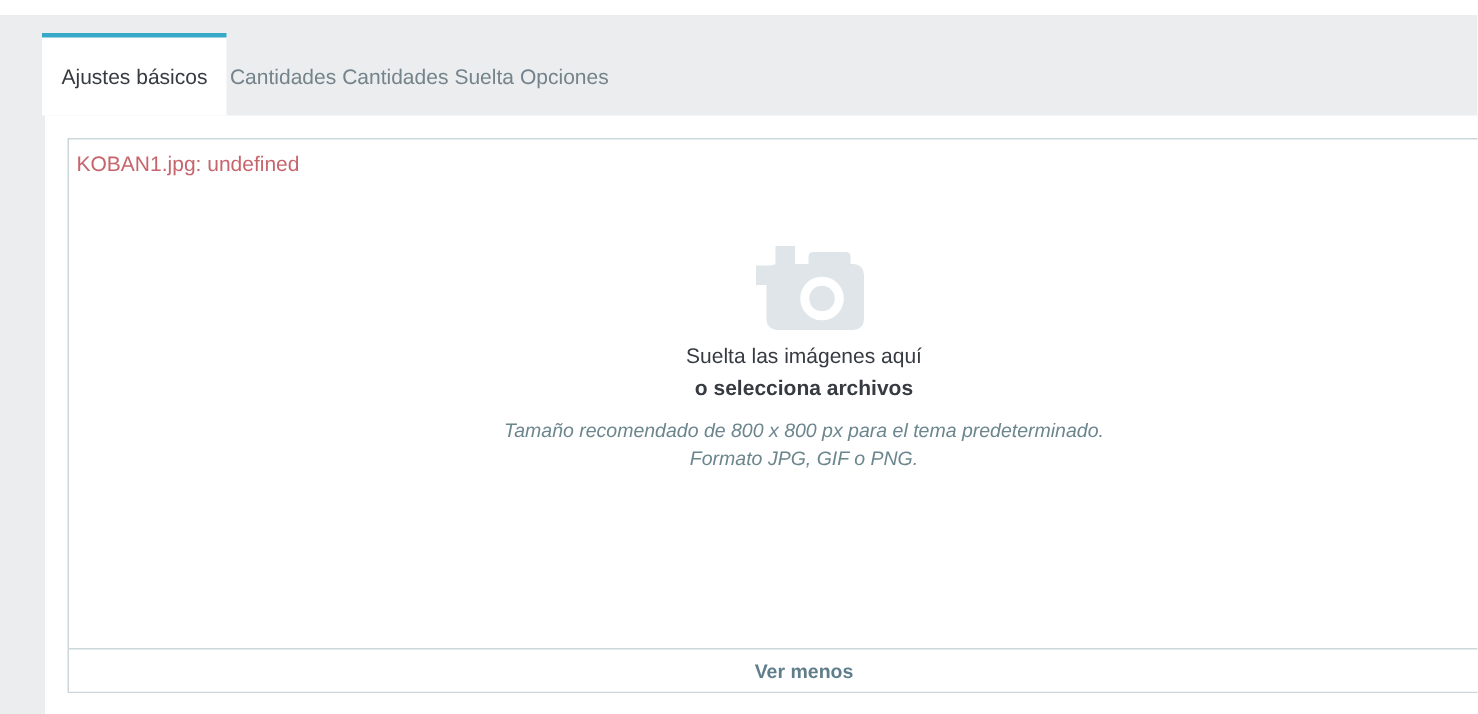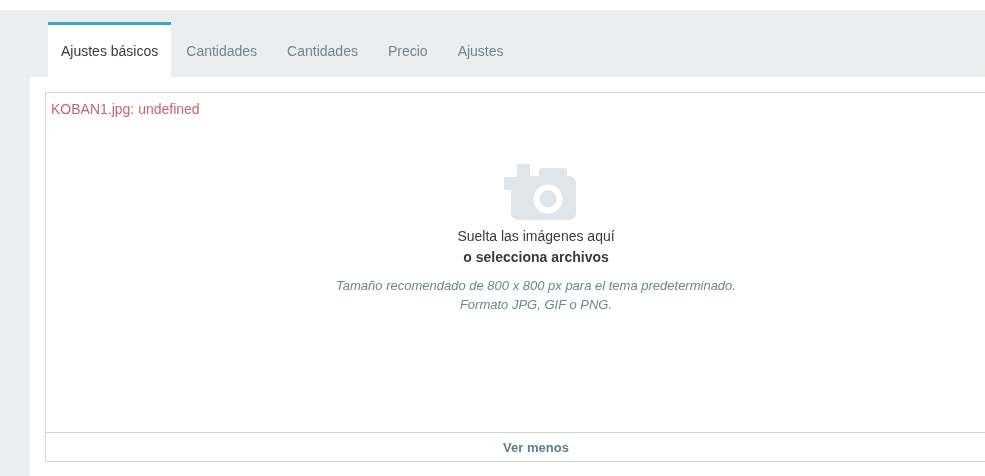--- a/index.html
+++ b/index.html
@@ -21,25 +21,25 @@
   }
   .gray-bg{
     position:absolute;left:0;top:10px;right:0;bottom:0;
     background:var(--tab-bar-bg);
   }
   .content-bg{
     position:absolute;left:30px;top:77px;right:0;bottom:0;
     background:#ffffff;
   }
   .tabs{
-    position:absolute;left:48px;top:22px;height:55px;
+    position:absolute;left:28px;top:22px;height:55px;
     display:flex;align-items:stretch;font-size:14px;
   }
   .tab{
-    display:flex;align-items:center;padding:0 15px;
+    display:flex;align-items:center;padding:0 2px;
     color:var(--tab-inactive);cursor:pointer;white-space:nowrap;
     border-top:3px solid transparent;box-sizing:border-box;
   }
   .tab.active{
     background:#ffffff;border-top:3px solid var(--accent);
     color:var(--text-dark);padding:0 13px;
   }
   .panel{
     position:absolute;left:45px;top:92px;width:980px;height:368px;
     background:#ffffff;border:1px solid var(--panel-border);
@@ -77,24 +77,24 @@
     <div class="tab active">
       <span>Ajustes básicos</span>
     </div>
     <div class="tab">
       <span>Cantidades</span>
     </div>
     <div class="tab">
       <span>Cantidades</span>
     </div>
     <div class="tab">
-      <span>Precio</span>
+      <span>Suelta</span>
     </div>
     <div class="tab">
-      <span>Ajustes</span>
+      <span>Opciones</span>
     </div>
   </nav>
 
   <section class="panel">
 
     <div class="error-line">KOBAN1.jpg: undefined</div>
 
     <div class="dz-body">
       <span class="dz-icon">
         <svg width="80" height="58" viewBox="0 0 80 58" xmlns="http://www.w3.org/2000/svg">

